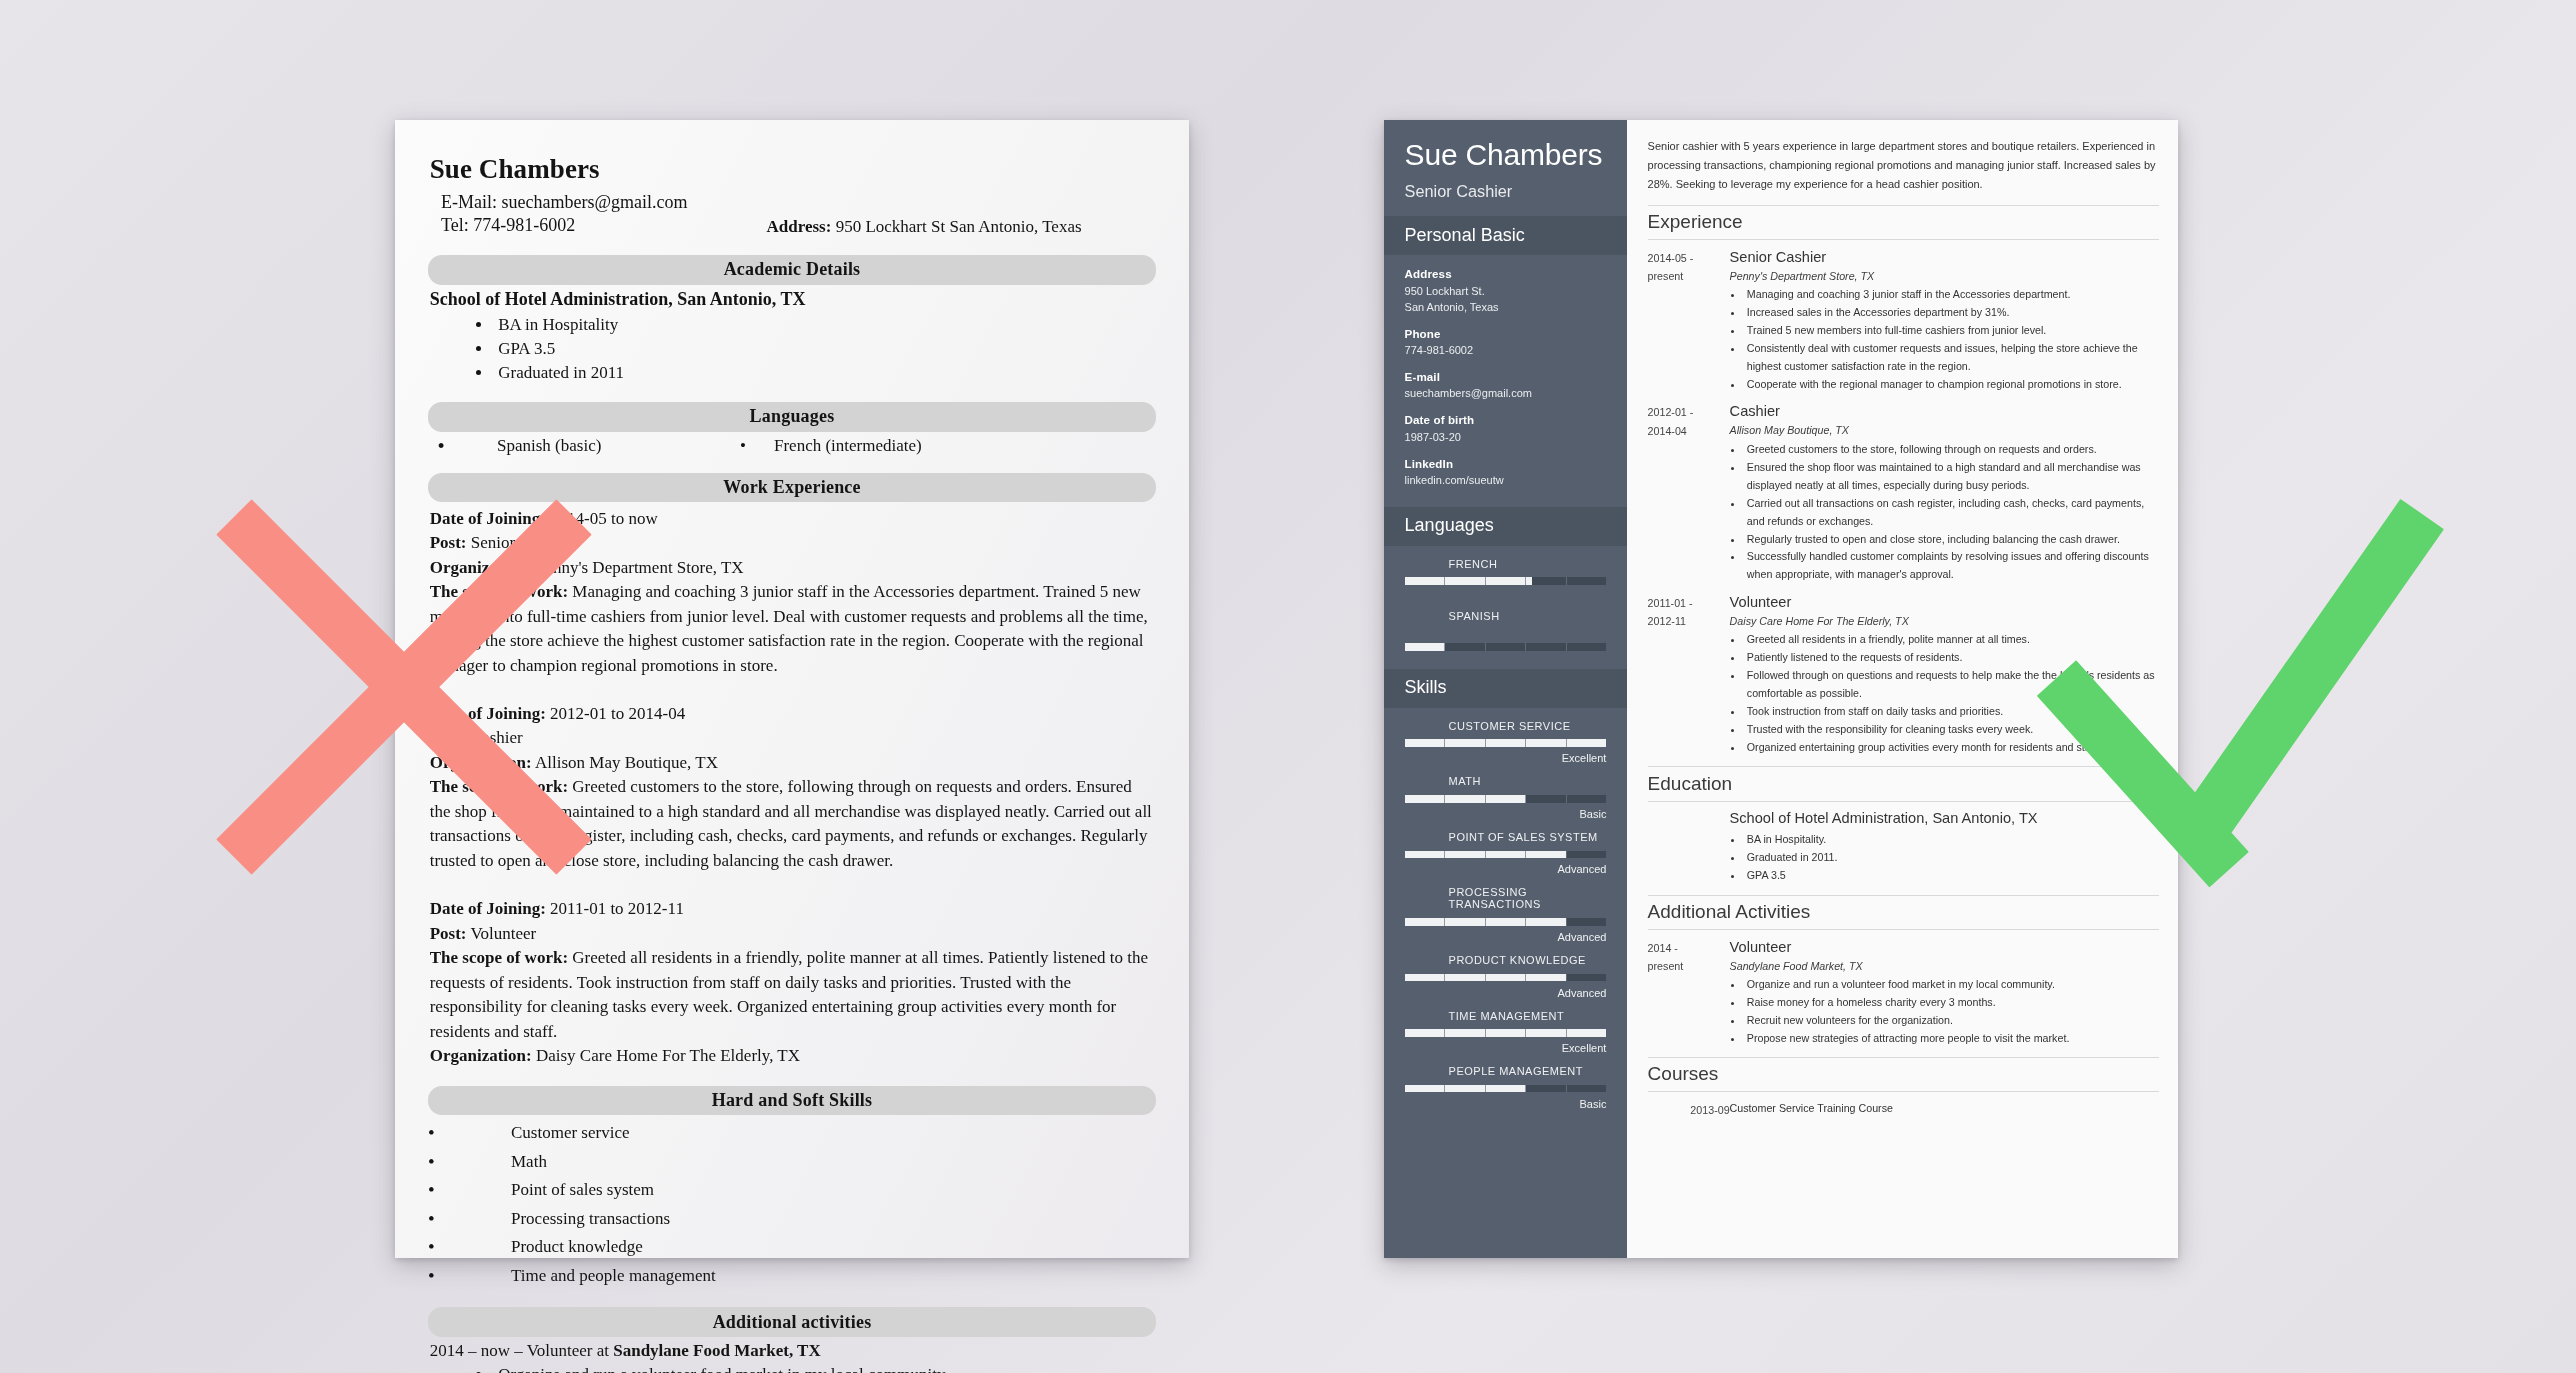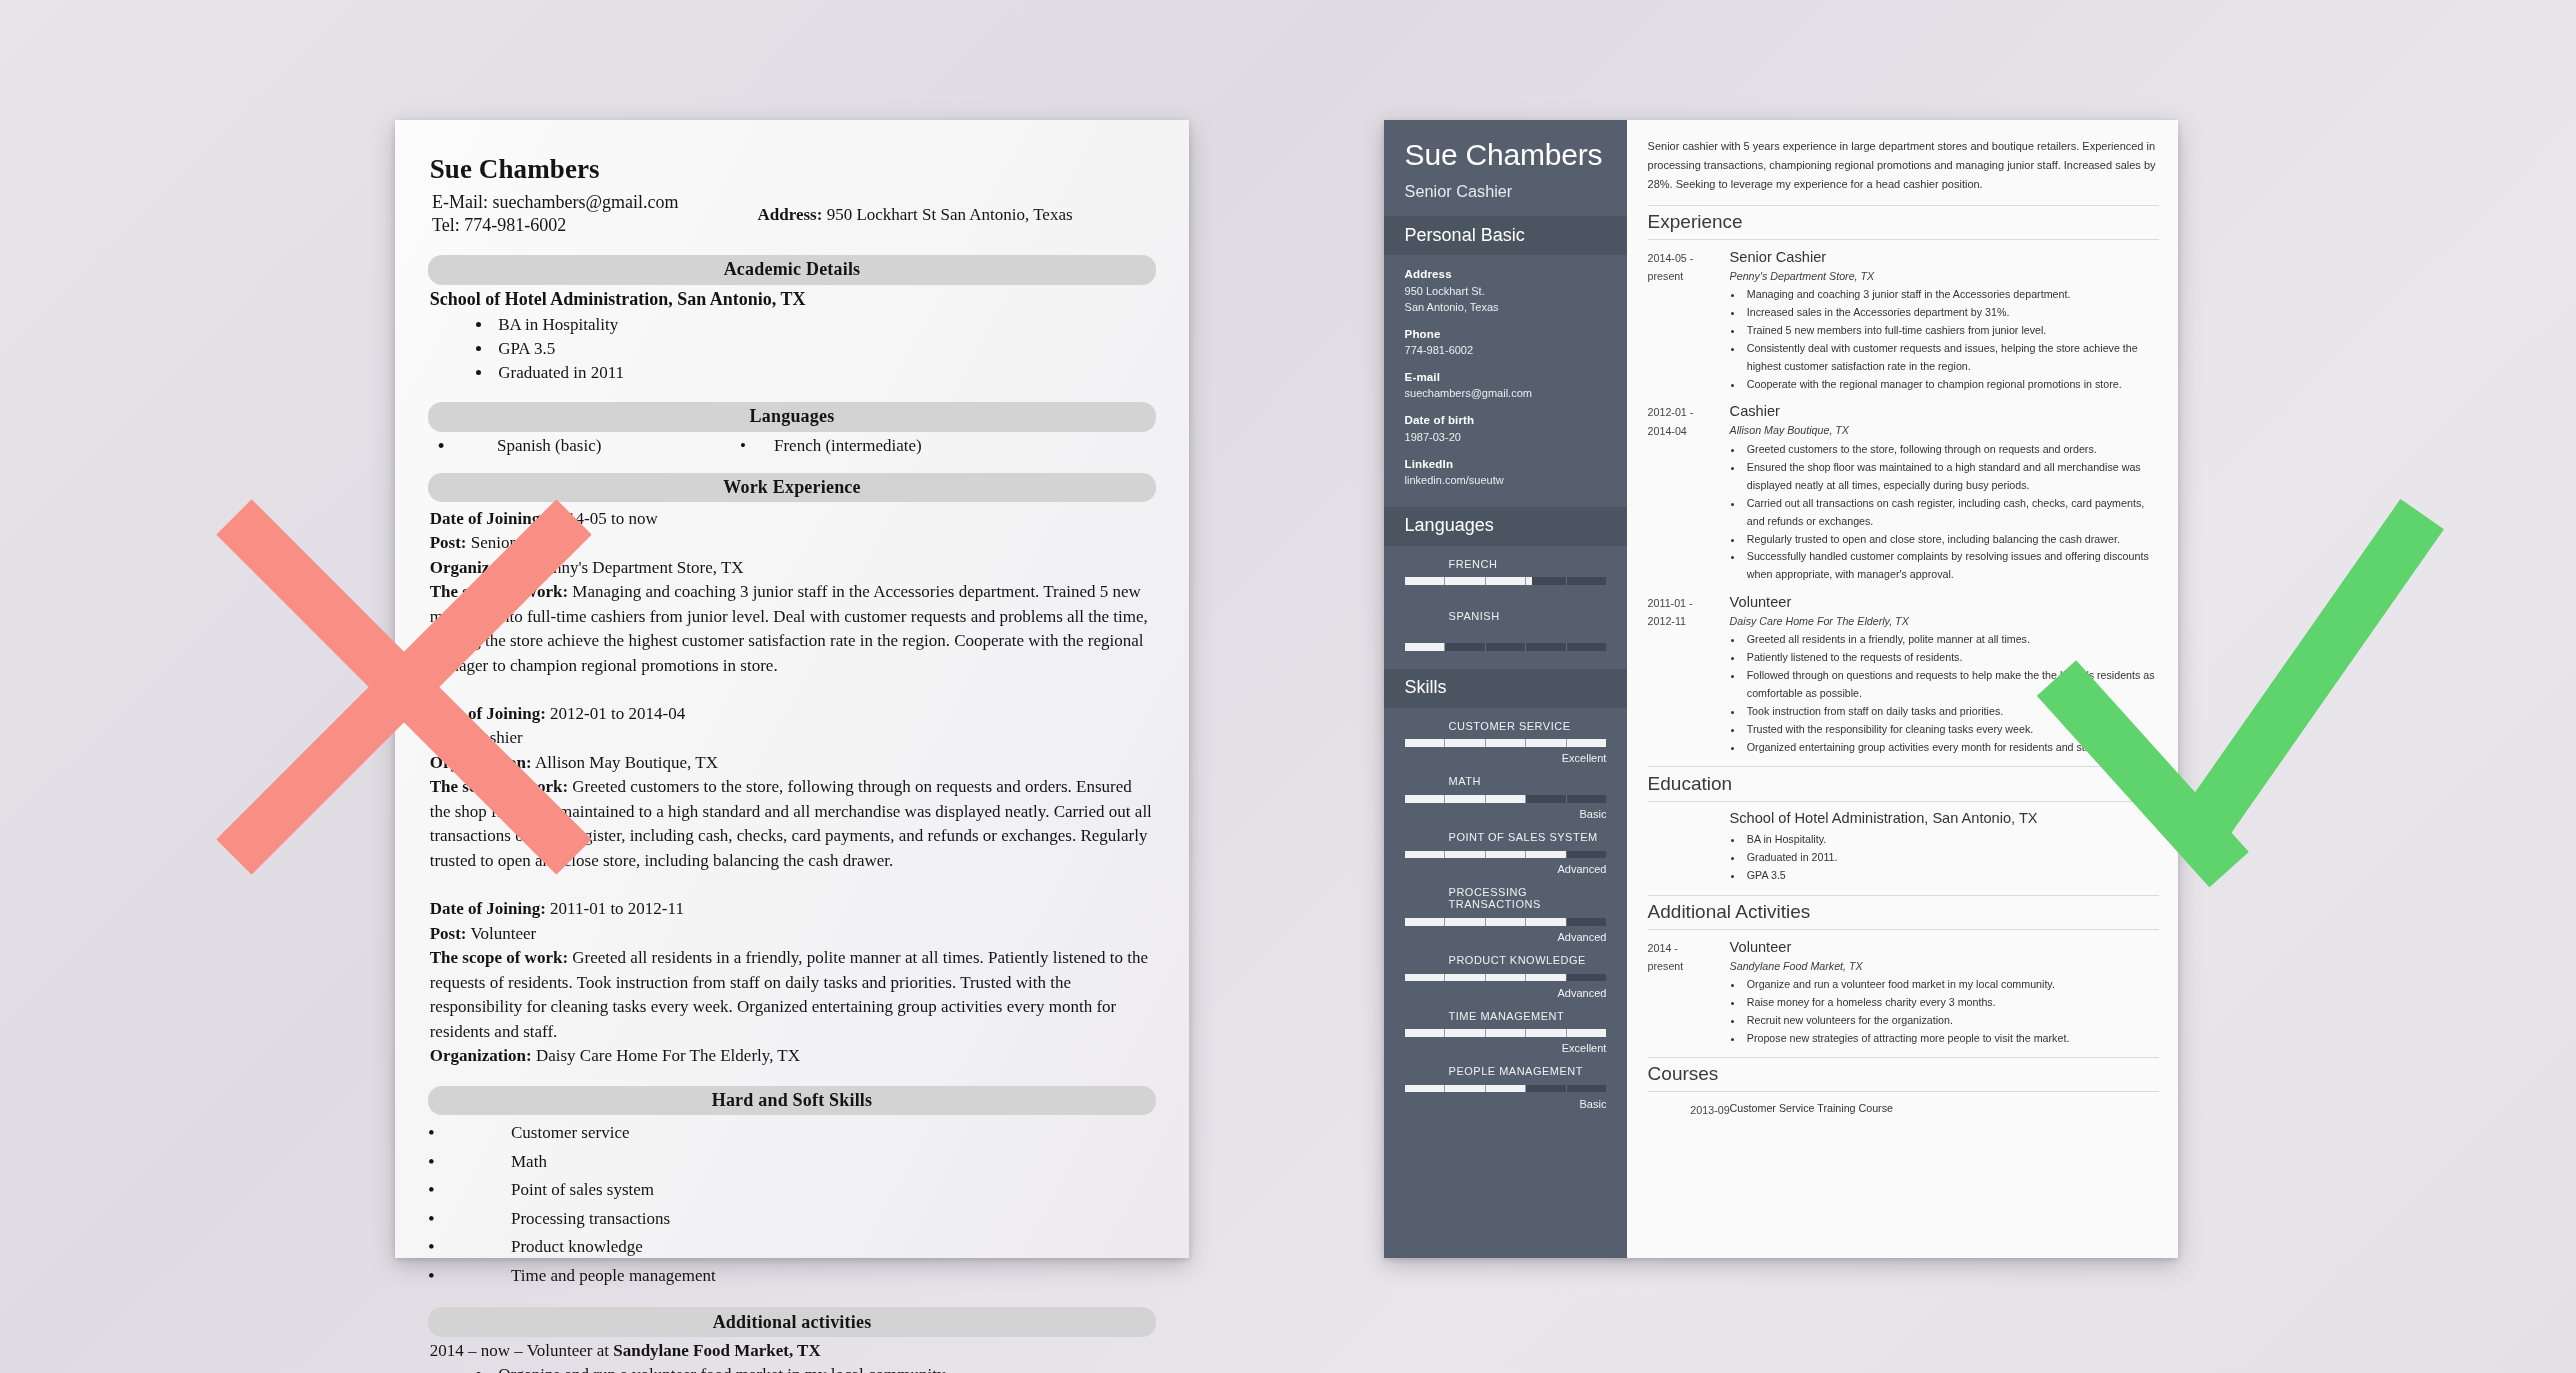--- a/index.html
+++ b/index.html
@@ -15,21 +15,21 @@
   
   .doc-bad{
     position:absolute;left:395px;top:120px;width:794px;height:1138px;
     background:linear-gradient(118deg,#fbfbfb 0%,#f4f4f5 55%,#eceaee 100%);
     box-shadow:0 6.9px 22px rgba(60,55,70,.28), 0 1.7px 5.2px rgba(60,55,70,.18);
     padding:31px 33px 0 33px;box-sizing:border-box;
     font-family:"Liberation Serif","DejaVu Serif",serif;
     color:#141414;
   }
   .bad-name{font-size:27px;font-weight:bold;letter-spacing:0.1px;margin:3.4px 0 5.2px 1.7px;}
-  .bad-contact-row{display:flex;align-items:center;margin-left:4px;}
+  .bad-contact-row{display:flex;align-items:flex-end;margin-left:13px;}
   .bad-contact-left{font-size:18px;line-height:1.32;}
   .bad-contact-right{font-size:17px;line-height:1.32;margin-left:79px;padding-top:0.9px;}
   .bad-contact-right b{font-weight:bold;}
   .bandhead{
     background:#d3d3d3;text-align:center;font-weight:bold;font-size:18px;
     padding:4.3px 0 4.3px 0;margin:17px 0 4.3px 0;letter-spacing:0.2px;border-radius:14px;
   }
   .bad-sub{font-size:18px;font-weight:bold;margin:3.4px 0 2.6px 1.7px;}
   ul.bad-ul{margin:1.7px 0 3.4px 0;padding-left:65px;list-style:disc;}
   ul.bad-ul li{font-size:17px;line-height:1.42;padding-left:5.2px;}

